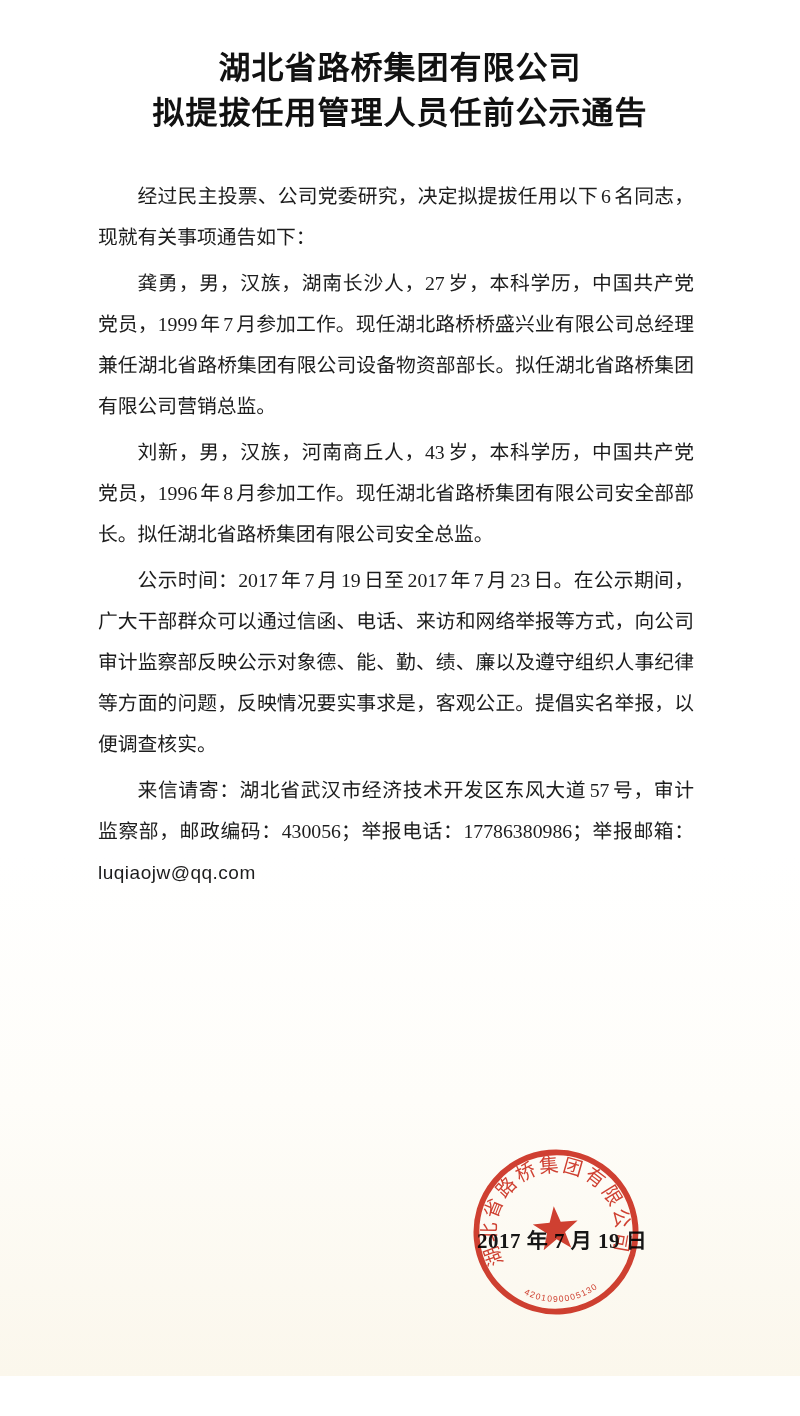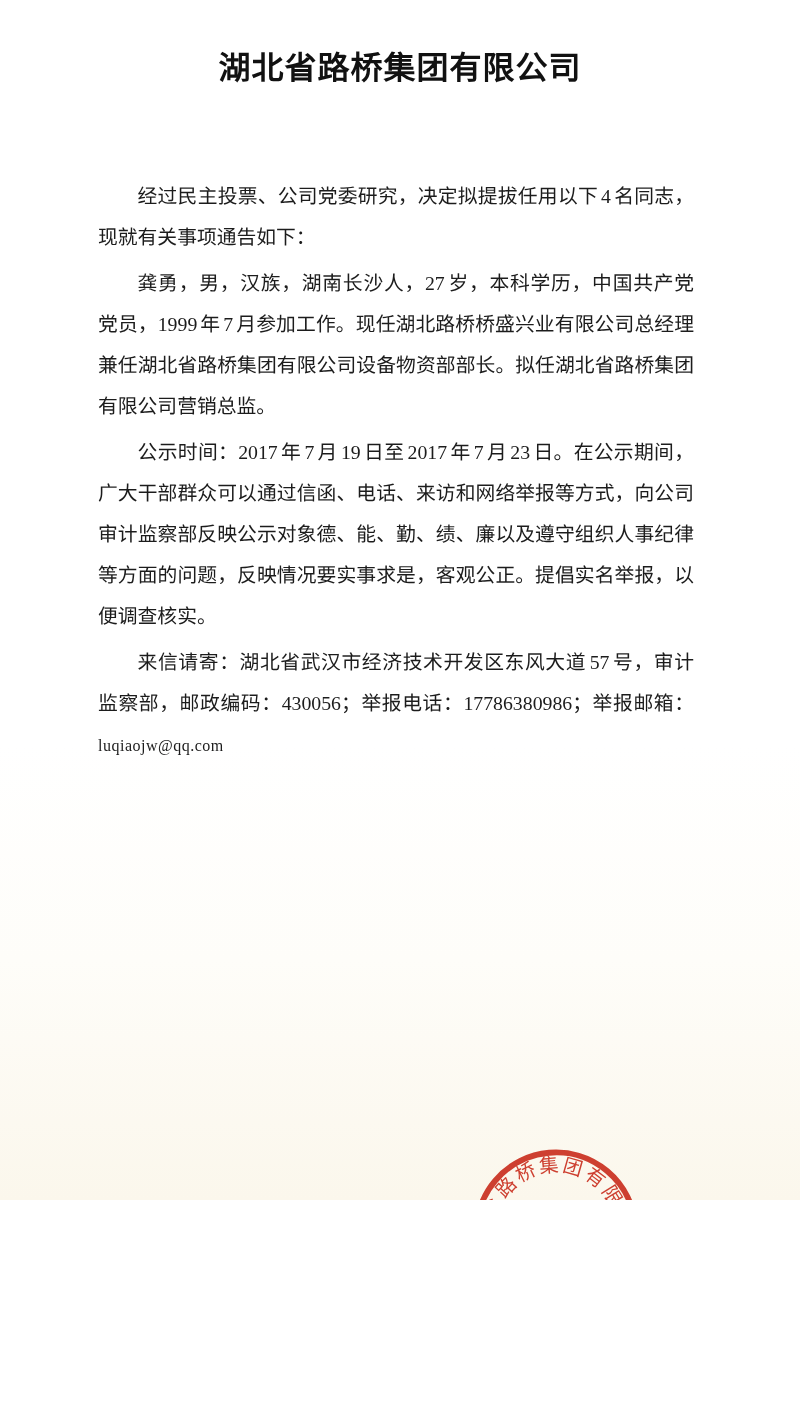--- a/index.html
+++ b/index.html
@@ -3,21 +3,21 @@
 <meta charset="utf-8">
 <style>
   html,body{margin:0;padding:0;}
   body{
     width:800px;height:1416px;
     font-family:"Liberation Serif","DejaVu Serif",serif;
     background:#ffffff;
   }
   .page{
     position:relative;
-    width:800px;height:1200px;
+    width:800px;height:1376px;
     overflow:hidden;
     background:linear-gradient(180deg,#ffffff 0%,#ffffff 62%,#fefdf9 80%,#fbf7ec 100%);
     color:#1b1b1b;
   }
   .title{
     position:absolute;
     top:46px;left:0;right:0;
     text-align:center;
     font-size:32px;
     font-weight:bold;
@@ -33,22 +33,22 @@
     line-height:41px;
     text-align:justify;
     word-spacing:-2px;
     color:#1c1c1c;
   }
   .body-text p{
     margin:0 0 5px 0;
     text-indent:2em;
   }
   .email{
-    font-family:Liberation Serif, serif;
-    font-size:16px;
+    font-family:Liberation Sans, sans-serif;
+    font-size:19px;
     letter-spacing:.5px;
   }
   .issue-date{
     position:absolute;
     left:477px;top:1224px;
     font-size:21px;
     font-weight:bold;
     letter-spacing:.5px;
     color:#161616;
     white-space:nowrap;
@@ -74,25 +74,27 @@
     text-anchor:middle;
   }
 </style>
 </head>
 <body>
 
 <div class="page">
 
   <header class="title">
     <div>湖北省路桥集团有限公司</div>
+    <div>拟提拔任用管理人员任前公示通告</div>
   </header>
 
   <main class="body-text">
-    <p><span>经过民主投票、公司党委研究，决定拟提拔任用以下 4 名同志，现就有关事项通告如下：</span></p>
+    <p><span>经过民主投票、公司党委研究，决定拟提拔任用以下 6 名同志，现就有关事项通告如下：</span></p>
     <p><span>龚勇，男，汉族，湖南长沙人，27 岁，本科学历，中国共产党党员，1999 年 7 月参加工作。现任湖北路桥桥盛兴业有限公司总经理兼任湖北省路桥集团有限公司设备物资部部长。拟任湖北省路桥集团有限公司营销总监。</span></p>
+    <p><span>刘新，男，汉族，河南商丘人，43 岁，本科学历，中国共产党党员，1996 年 8 月参加工作。现任湖北省路桥集团有限公司安全部部长。拟任湖北省路桥集团有限公司安全总监。</span></p>
     <p><span>公示时间：2017 年 7 月 19 日至 2017 年 7 月 23 日。在公示期间，广大干部群众可以通过信函、电话、来访和网络举报等方式，向公司审计监察部反映公示对象德、能、勤、绩、廉以及遵守组织人事纪律等方面的问题，反映情况要实事求是，客观公正。提倡实名举报，以便调查核实。</span></p>
     <p><span>来信请寄：湖北省武汉市经济技术开发区东风大道 57 号，审计监察部，邮政编码：430056；举报电话：17786380986；举报邮箱：</span><span class="email">luqiaojw@qq.com</span></p>
   </main>
 
   <div class="issue-date">2017 年 7 月 19 日</div>
 
   <svg class="seal" viewBox="0 0 160 160" xmlns="http://www.w3.org/2000/svg" aria-hidden="true">
     <defs>
       <path id="arcCompany" d="M 30.6,106.3 A 56,56 0 1 1 129.4,106.3" fill="none"></path>
       <path id="arcNumber" d="M 40,131.2 A 65,65 0 0 0 120,131.2" fill="none"></path>

